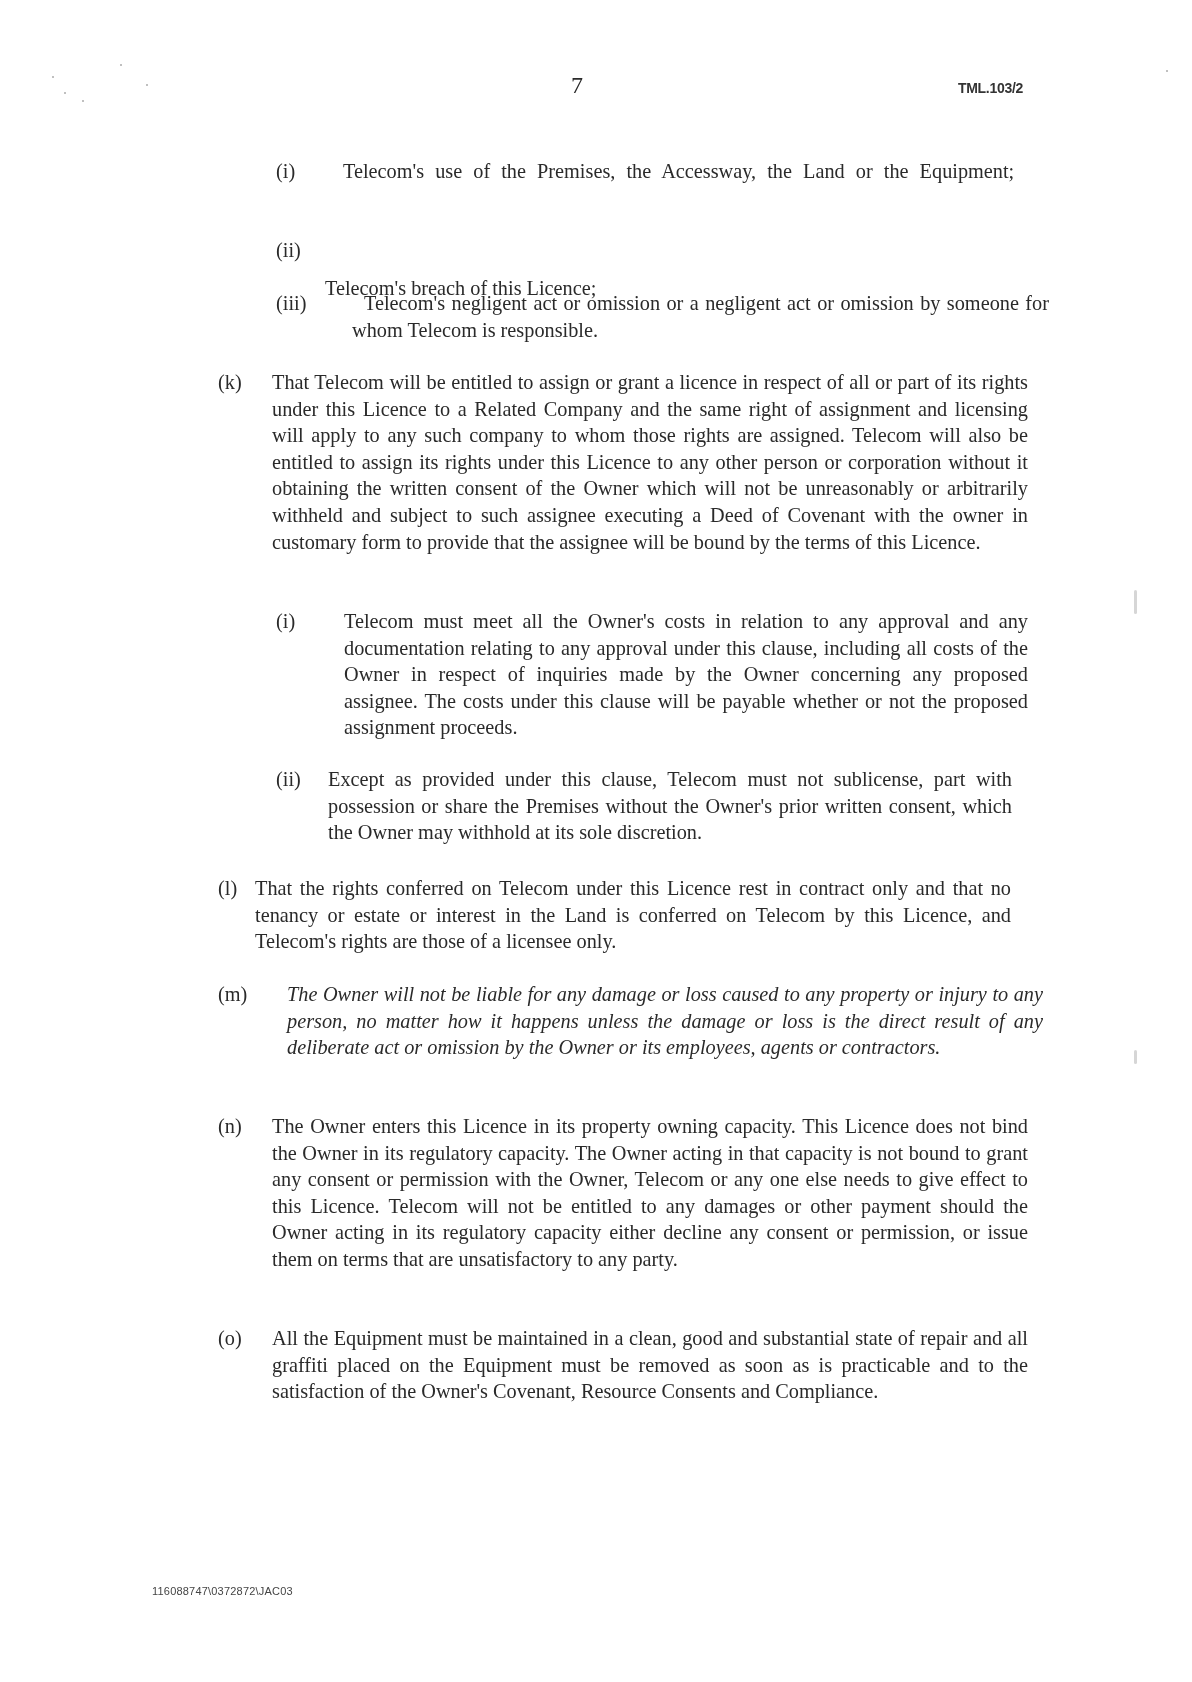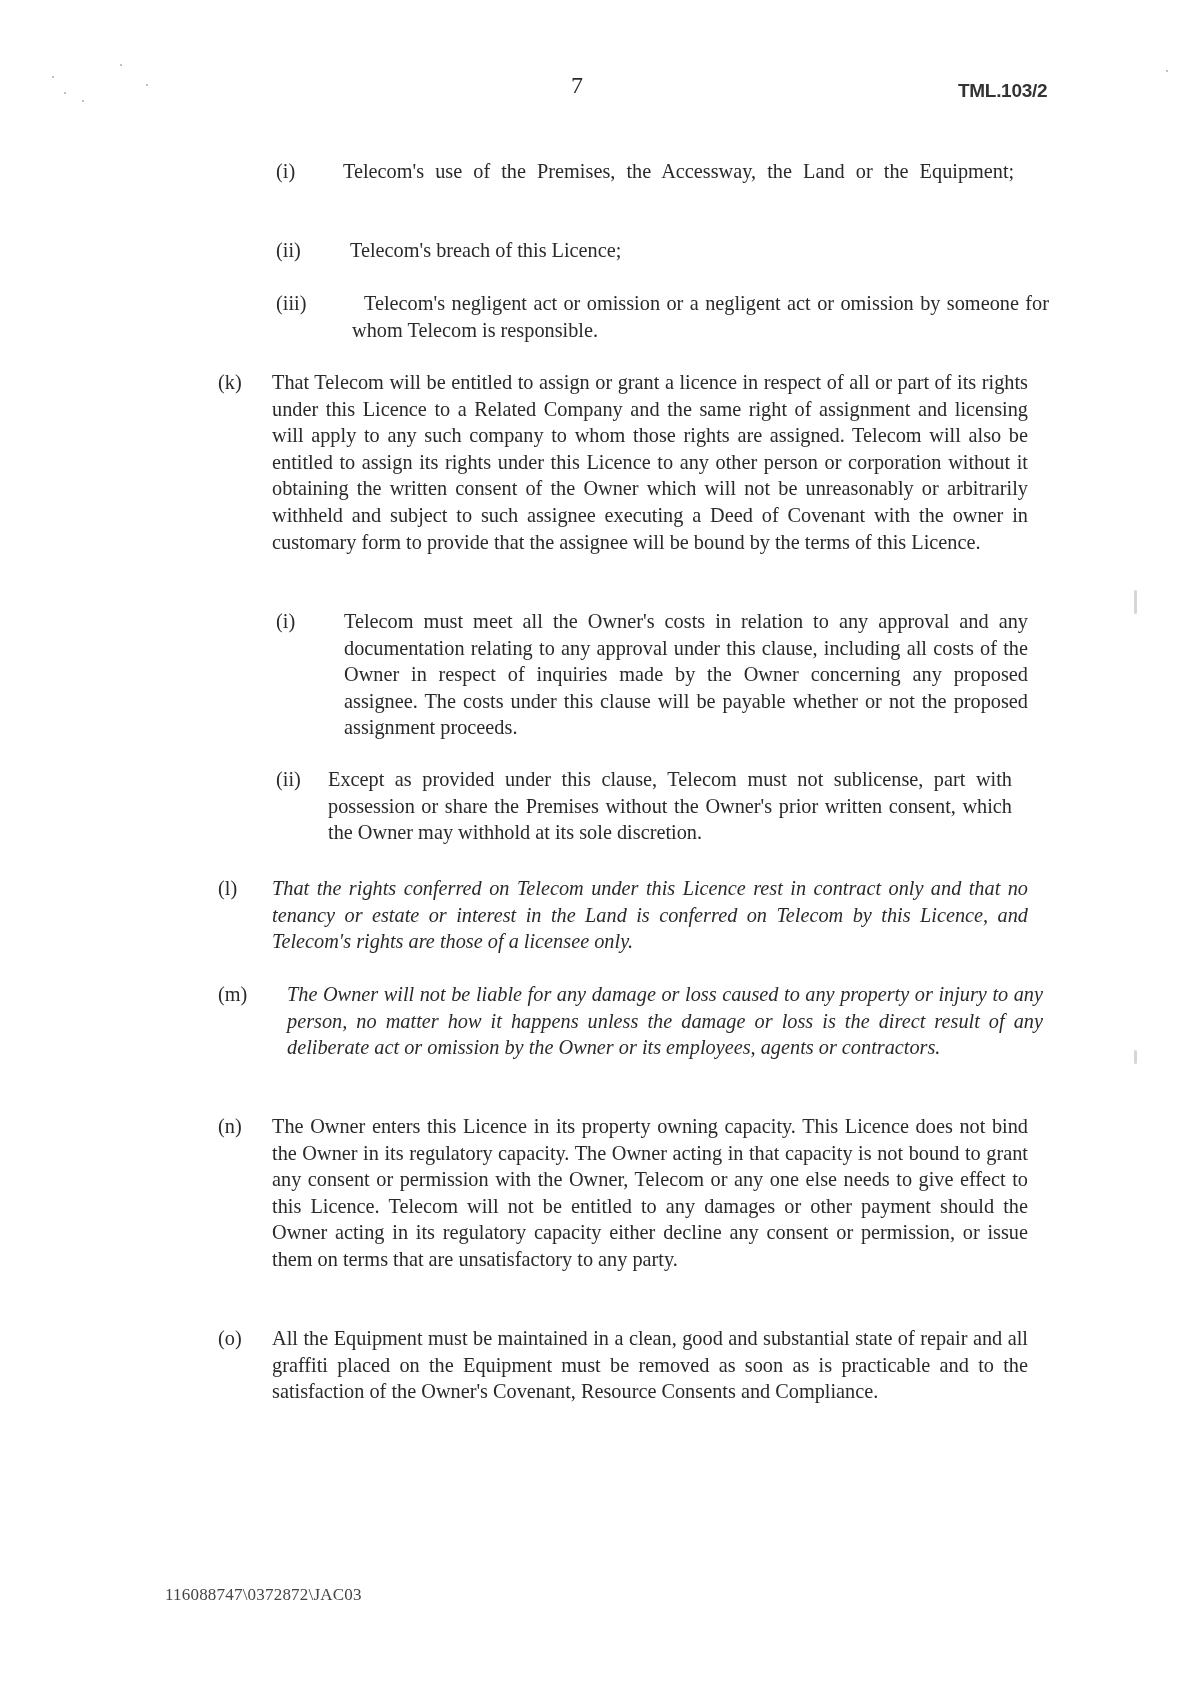--- a/index.html
+++ b/index.html
@@ -6,22 +6,22 @@
   body {
     width: 1192px; height: 1682px;
     background: #ffffff;
     position: relative;
     overflow: hidden;
     font-family: "Liberation Serif", "DejaVu Serif", serif;
     color: #2a2a2a;
   }
   .abs { position: absolute; }
   .page-number { left: 571px; top: 72px; font-size: 24px; }
-  .doc-ref { left: 958px; top: 80px; font-size: 19px; font-family: "Liberation Sans", sans-serif; font-weight: bold; color: #333; letter-spacing: -0.3px; }
-  .footer-ref { left: 165px; top: 1585px; font-size: 17px; font-family: Liberation Serif, serif; color: #444; letter-spacing: 0.2px; }
+  .doc-ref { left: 958px; top: 80px; font-size: 14px; font-family: "Liberation Sans", sans-serif; font-weight: bold; color: #333; letter-spacing: -0.3px; }
+  .footer-ref { left: 152px; top: 1585px; font-size: 11px; font-family: Liberation Sans, sans-serif; color: #444; letter-spacing: 0.2px; }
   .clause { position: absolute; font-size: 20.3px; line-height: 26.6px; }
   .clause .label { position: absolute; left: 0; top: 0; }
   .clause .text { position: absolute; text-align: justify; text-align-last: left; }
   .speck { position: absolute; background: #888; width: 2px; height: 2px; border-radius: 1px; opacity: 0.7; }
   .mark { position: absolute; width: 3px; background: #bbb; border-radius: 2px; opacity: 0.6; }
 </style>
 </head>
 <body>
 
 <div class="speck" style="left:52px;top:76px;"></div>
@@ -35,21 +35,21 @@
 
 <div class="abs page-number">7</div>
 <div class="abs doc-ref">TML.103/2</div>
 
 <div class="clause" style="left:276px;top:158px;width:752px;">
   <span class="label">(i)</span>
   <div class="text" style="left:55px;width:697px;text-indent:12px;word-spacing:6px;font-family:Liberation Serif, serif;">Telecom's use of the Premises, the Accessway, the Land or the Equipment;</div>
 </div>
 <div class="clause" style="left:276px;top:237px;width:752px;">
   <span class="label">(ii)</span>
-  <div class="text" style="left:74px;width:685px;">Telecom's breach of this Licence;</div>
+  <div class="text" style="left:49px;width:685px;margin-top:38px;">Telecom's breach of this Licence;</div>
 </div>
 <div class="clause" style="left:276px;top:290px;width:752px;">
   <span class="label">(iii)</span>
   <div class="text" style="left:55px;width:697px;text-indent:12px;margin-left:21px;">Telecom's negligent act or omission or a negligent act or omission by someone for whom Telecom is responsible.</div>
 </div>
 
 <div class="clause" style="left:218px;top:369px;width:810px;">
   <span class="label">(k)</span>
   <div class="text" style="left:54px;width:756px;">That Telecom will be entitled to assign or grant a licence in respect of all or part of its rights under this Licence to a Related Company and the same right of assignment and licensing will apply to any such company to whom those rights are assigned.  Telecom will also be entitled to assign its rights under this Licence to any other person or corporation without it obtaining the written consent of the Owner which will not be unreasonably or arbitrarily withheld and subject to such assignee executing a Deed of Covenant with the owner in customary form to provide that the assignee will be bound by the terms of this Licence.</div>
 </div>
@@ -59,21 +59,21 @@
   <div class="text" style="left:68px;width:684px;">Telecom must meet all the Owner's costs in relation to any approval and any documentation relating to any approval under this clause, including all costs of the Owner in respect of inquiries made by the Owner concerning any proposed assignee.  The costs under this clause will be payable whether or not the proposed assignment proceeds.</div>
 </div>
 
 <div class="clause" style="left:276px;top:766px;width:752px;">
   <span class="label">(ii)</span>
   <div class="text" style="left:52px;width:684px;">Except as provided under this clause, Telecom must not sublicense, part with possession or share the Premises without the Owner's prior written consent, which the Owner may withhold at its sole discretion.</div>
 </div>
 
 <div class="clause" style="left:218px;top:875px;width:810px;">
   <span class="label">(l)</span>
-  <div class="text" style="left:54px;width:756px;font-style:italic;">That the rights conferred on Telecom under this Licence rest in contract only and that no tenancy or estate or interest in the Land is conferred on Telecom by this Licence, and Telecom's rights are those of a licensee only.</div>
+  <div class="text" style="left:37px;width:756px;">That the rights conferred on Telecom under this Licence rest in contract only and that no tenancy or estate or interest in the Land is conferred on Telecom by this Licence, and Telecom's rights are those of a licensee only.</div>
 </div>
 
 <div class="clause" style="left:218px;top:981px;width:810px;">
   <span class="label">(m)</span>
   <div class="text" style="left:69px;width:756px;font-style:italic;">The Owner will not be liable for any damage or loss caused to any property or injury to any person, no matter how it happens unless the damage or loss is the direct result of any deliberate act or omission by the Owner or its employees, agents or contractors.</div>
 </div>
 
 <div class="clause" style="left:218px;top:1113px;width:810px;">
   <span class="label">(n)</span>
   <div class="text" style="left:54px;width:756px;">The Owner enters this Licence in its property owning capacity.  This Licence does not bind the Owner in its regulatory capacity.  The Owner acting in that capacity is not bound to grant any consent or permission with the Owner, Telecom or any one else needs to give effect to this Licence.  Telecom will not be entitled to any damages or other payment should the Owner acting in its regulatory capacity either decline any consent or permission, or issue them on terms that are unsatisfactory to any party.</div>

